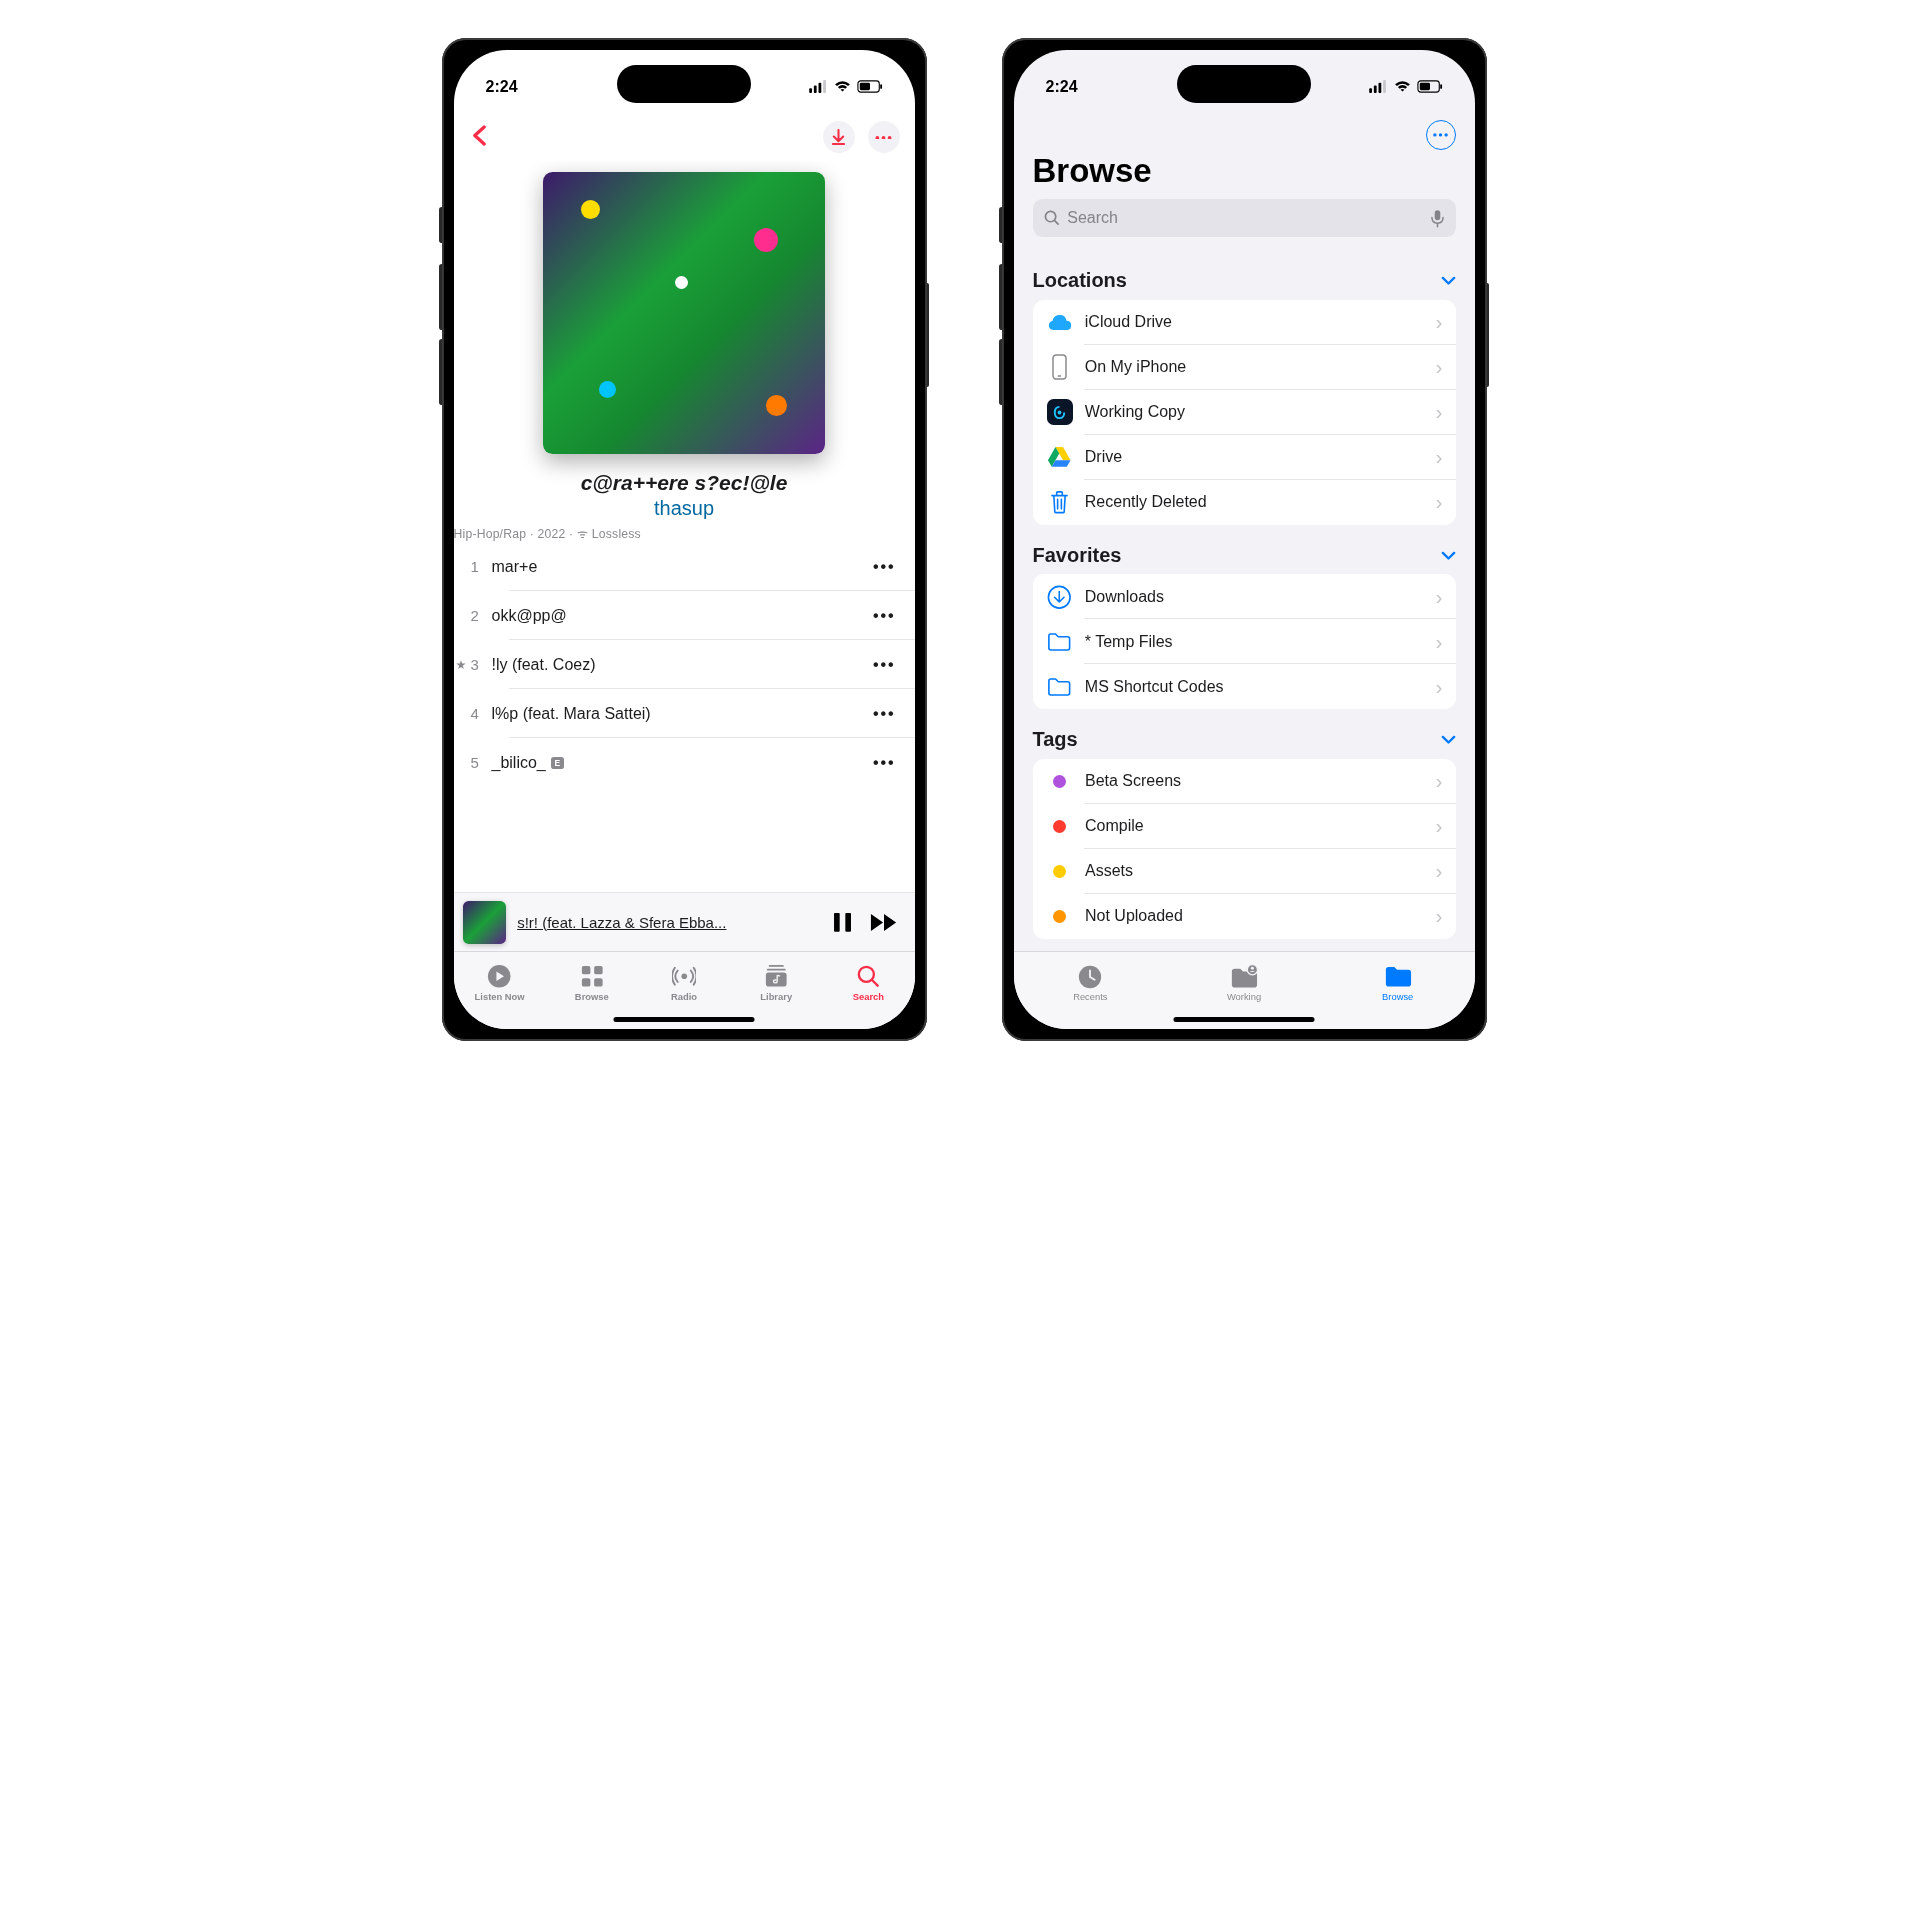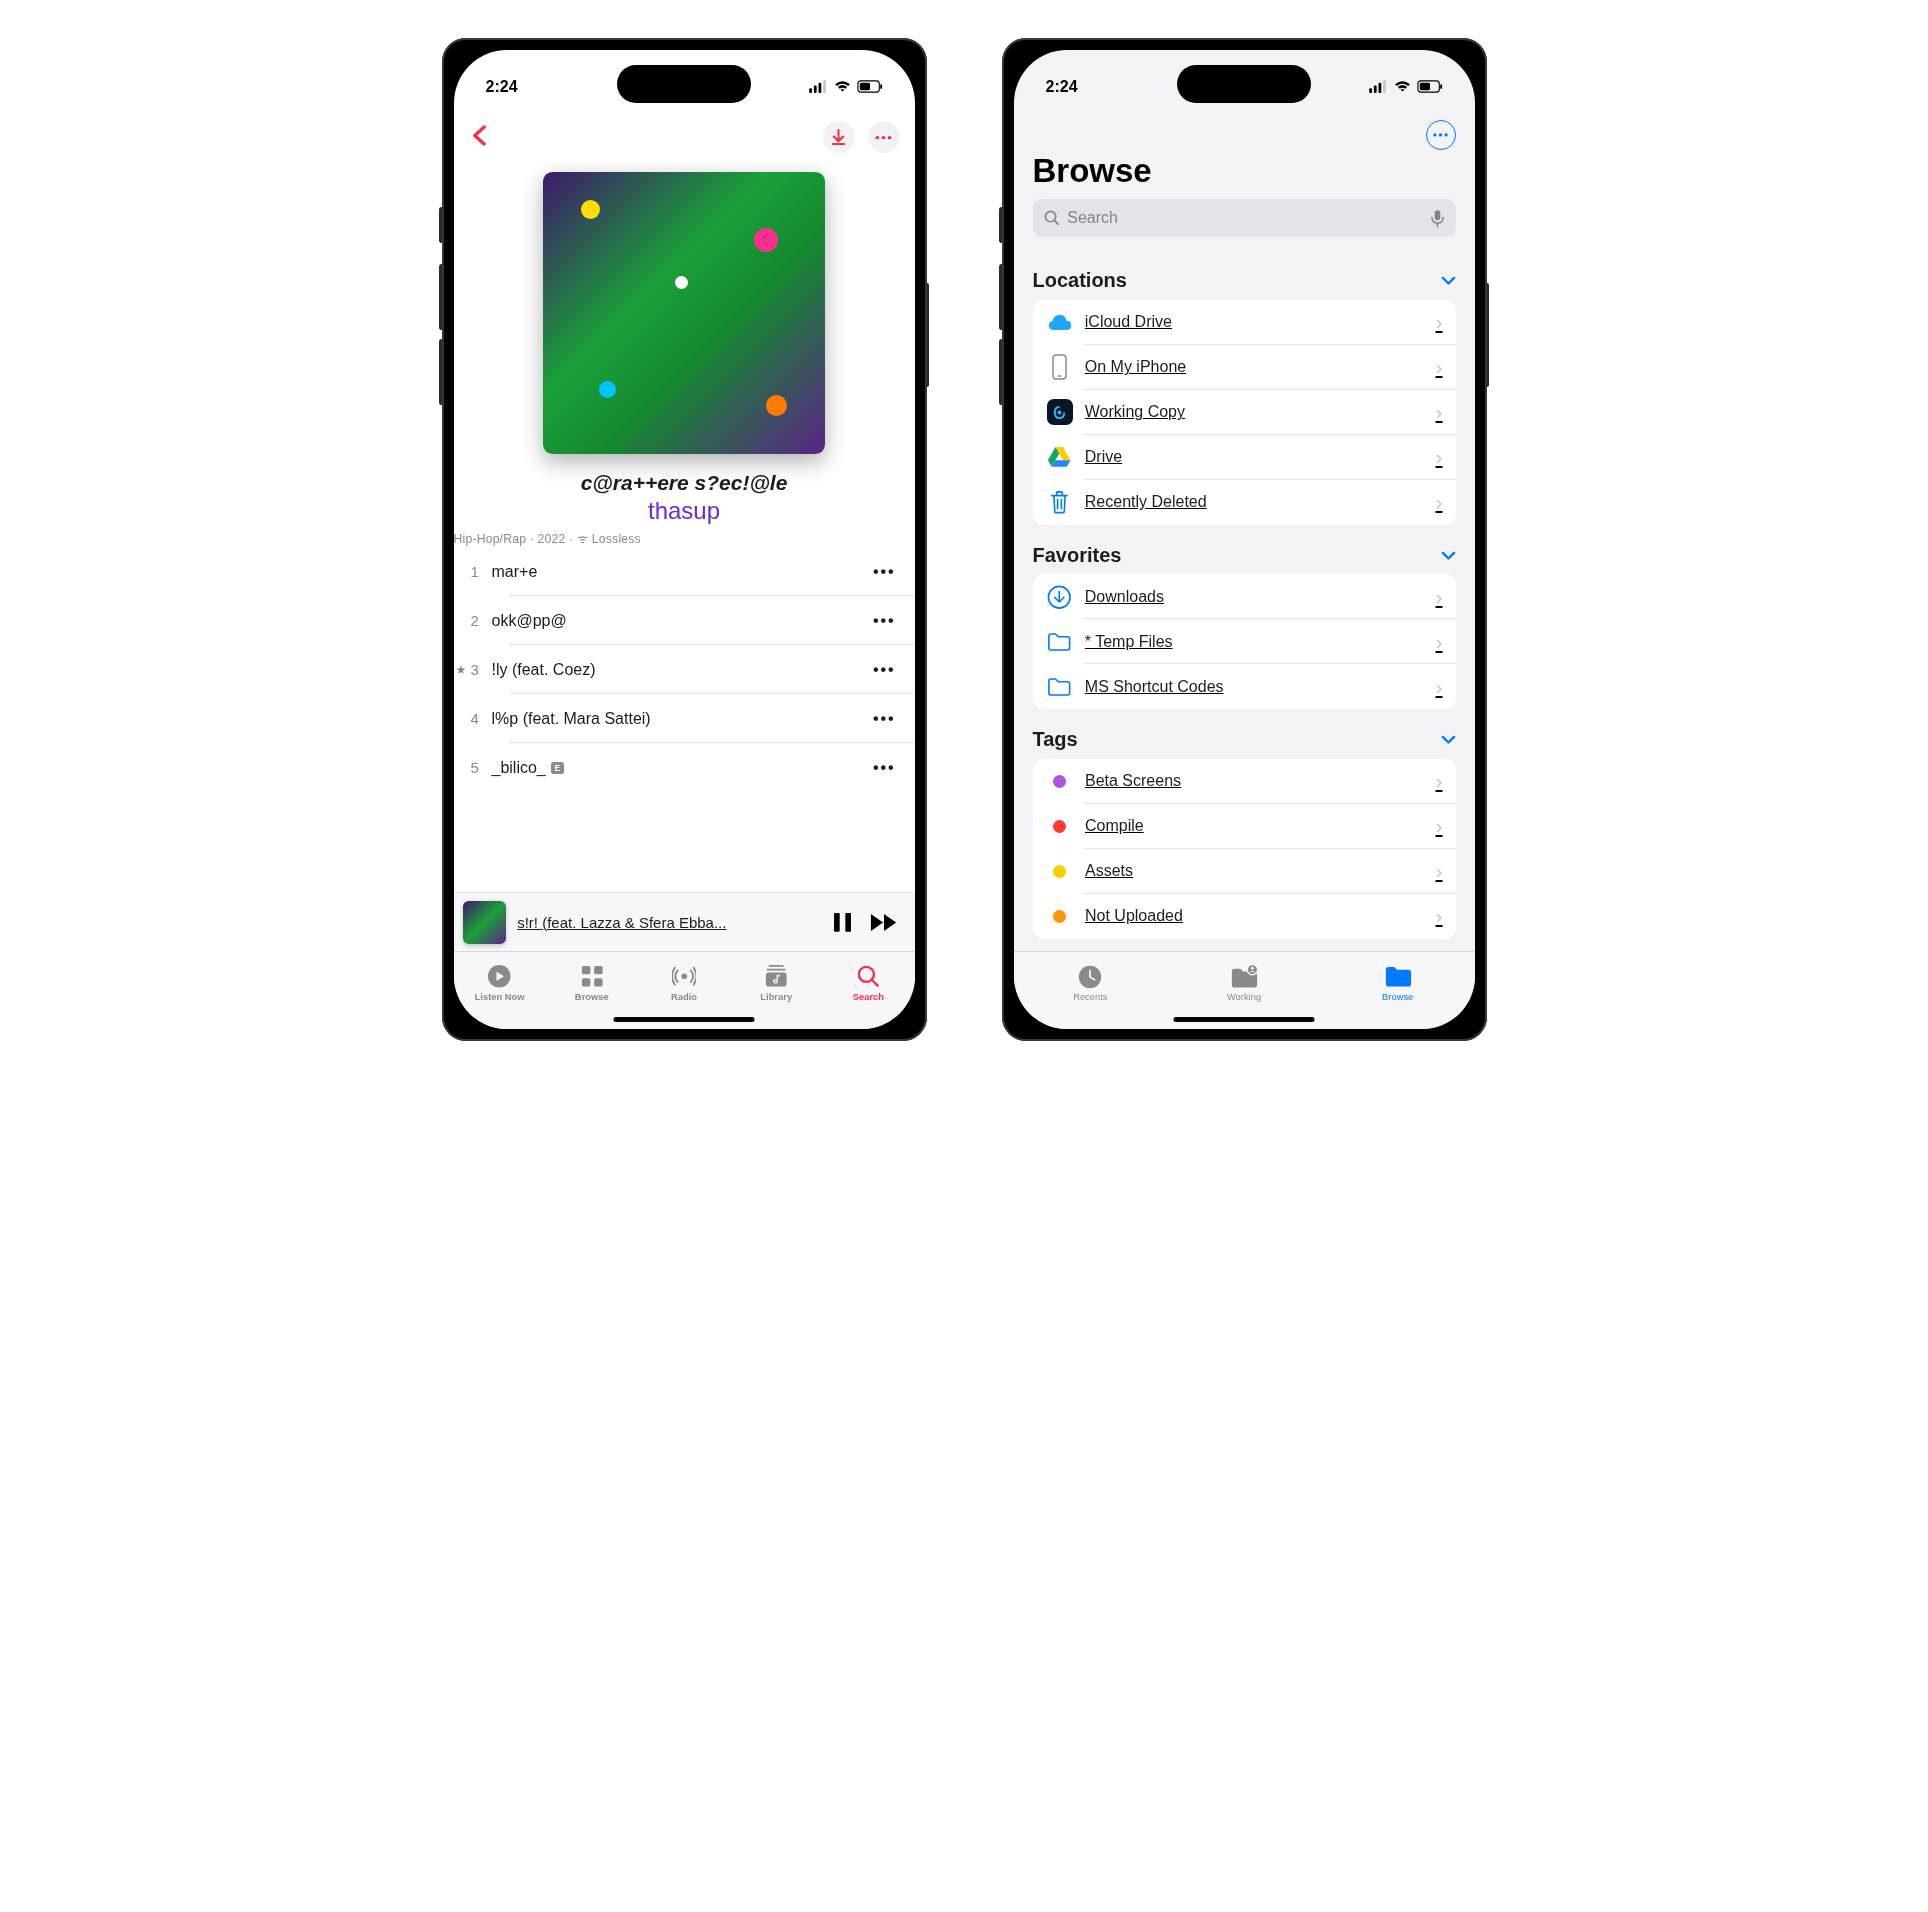--- a/index.html
+++ b/index.html
@@ -22,21 +22,21 @@
 .mtopr{display:flex;gap:13px;}
 .cbtn{width:32px;height:32px;border-radius:50%;background:#f2f2f6;display:flex;align-items:center;justify-content:center;color:#fa2d48;font-weight:700;}
 .art{width:282px;height:282px;border-radius:9.4px;margin:11.3px auto 17px;display:block;background:linear-gradient(135deg,#3d1a6b 0%,#1aa038 40%,#15882f 60%,#5b2487 100%);box-shadow:0 7.5px 22.6px rgba(0,0,0,.3);position:relative;overflow:hidden;}
 .art span{position:absolute;border-radius:50%;}
 .art .a1{width:19px;height:19px;background:#ffdd00;top:28px;left:38px;}
 .art .a2{width:24.5px;height:24.5px;background:#ff2e8e;top:56px;right:47px;}
 .art .a3{width:17px;height:17px;background:#00c4ff;bottom:56px;left:56px;}
 .art .a4{width:21px;height:21px;background:#ff7a00;bottom:38px;right:38px;}
 .art .a5{width:13px;height:13px;background:#fff;top:104px;left:132px;}
 .atitle{text-align:center;font-size:21px;font-weight:700;color:#1c1c1e;font-style:italic;}
-.artist{text-align:center;font-size:24px;color:#6d28d9;margin-top:1.9px;}
+.artist{text-align:center;font-size:20px;color:#0369a1;margin-top:1.9px;}
 .meta{font-size:12.2px;color:#8a8a8e;margin-top:5.6px;letter-spacing:0.2px;}
 .btns{display:flex;gap:15px;padding:15px 19px 7.5px;}
 .pbtn{flex:1;background:#f2f2f6;border-radius:11.3px;height:47px;display:flex;align-items:center;justify-content:center;gap:7.5px;color:#fa2d48;font-size:16px;font-weight:600;}
 .tracks{padding:0 0 0 17px;}
 .trow{display:flex;align-items:center;height:49px;font-size:16px;position:relative;}
 .trow::after{content:'';position:absolute;left:38px;right:0;bottom:0;height:0.9px;background:#e5e5ea;}
 .trow:last-child::after{display:none;}
 .tnum{width:21px;color:#8a8a8e;text-align:left;font-size:15px;}
 .tname{flex:1;color:#1c1c1e;display:flex;align-items:center;gap:5.6px;}
 .tstar{position:absolute;left:-15px;color:#8a8a8e;font-size:12.2px;}
@@ -52,21 +52,21 @@
 
 
 .f .screen{background:#f2f2f7;}
 .fmore{display:flex;justify-content:flex-end;padding:5.6px 19px 1.9px;}
 .fmcirc{width:28px;height:28px;border:1.9px solid #007aff;border-radius:50%;display:flex;align-items:center;justify-content:center;color:#007aff;font-weight:700;}
 .fh1{font-size:33px;font-weight:700;padding:0 19px 9.4px;color:#000;}
 .fsearch{margin:0 19px 13px;height:38px;background:#e3e3e9;border-radius:9.4px;display:flex;align-items:center;padding:0 11.3px;color:#838388;font-size:16px;gap:7.5px;}
 .fsearch .mic{margin-left:auto;}
 .fsec{padding:19px 19px 7.5px;display:flex;justify-content:space-between;align-items:center;font-size:20px;font-weight:700;color:#1c1c1e;}
 .fsec svg{color:#007aff;}
-.fcard{background:#fff;margin:0 19px;border-radius:11.3px;overflow:hidden;text-decoration:underline;}
+.fcard{background:#fff;margin:0 19px;border-radius:11.3px;overflow:hidden;}
 .frow{display:flex;align-items:center;height:45px;padding:0 13px;position:relative;}
 .frow::after{content:'';position:absolute;left:51px;right:0;bottom:0;height:0.9px;background:#e5e5ea;}
 .frow:last-child::after{display:none;}
 .fic{width:28px;height:28px;display:flex;align-items:center;justify-content:center;margin-right:11.3px;}
 .flab{flex:1;font-size:16px;color:#1c1c1e;}
 .fchev{color:#c5c5c9;font-size:21px;}
 .tagdot{width:13px;height:13px;border-radius:50%;margin:0 7.5px 0 7.5px;}
 .ftab{height:62px;background:rgba(247,247,249,.95);display:flex;border-top:0.9px solid #d8d8dc;flex-shrink:0;padding-bottom:15px;}
 .ftabi{flex:1;display:flex;flex-direction:column;align-items:center;justify-content:center;gap:1.9px;font-size:9.4px;color:#8a8a8e;}
 .ftabi.act{color:#007aff;}

